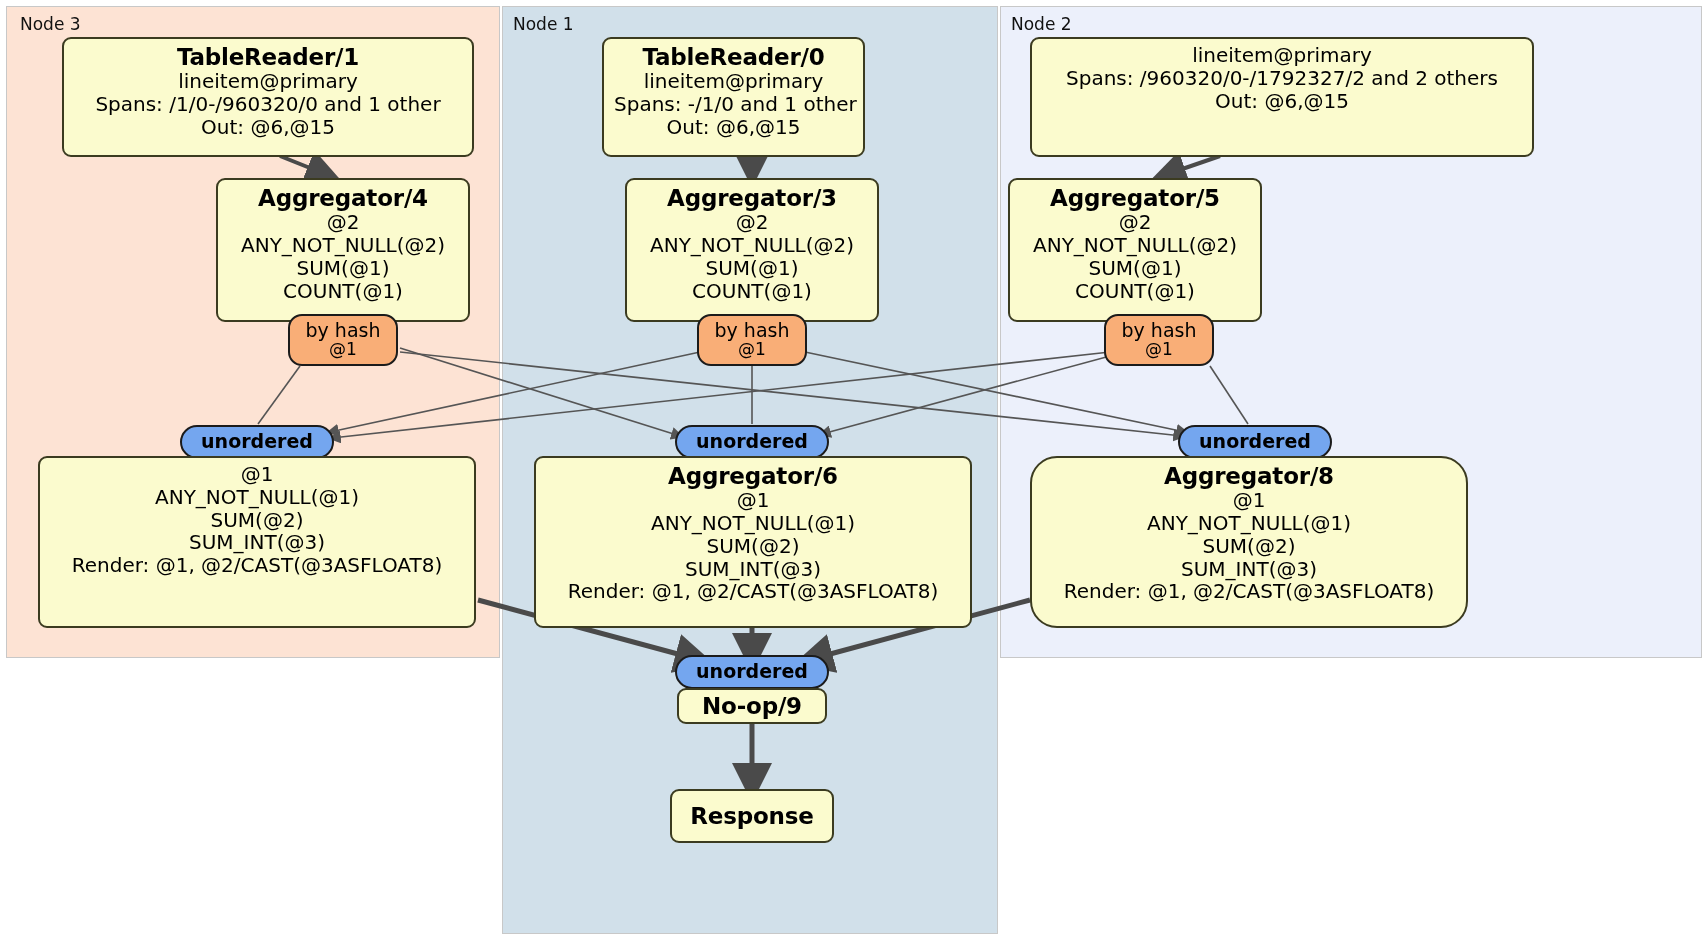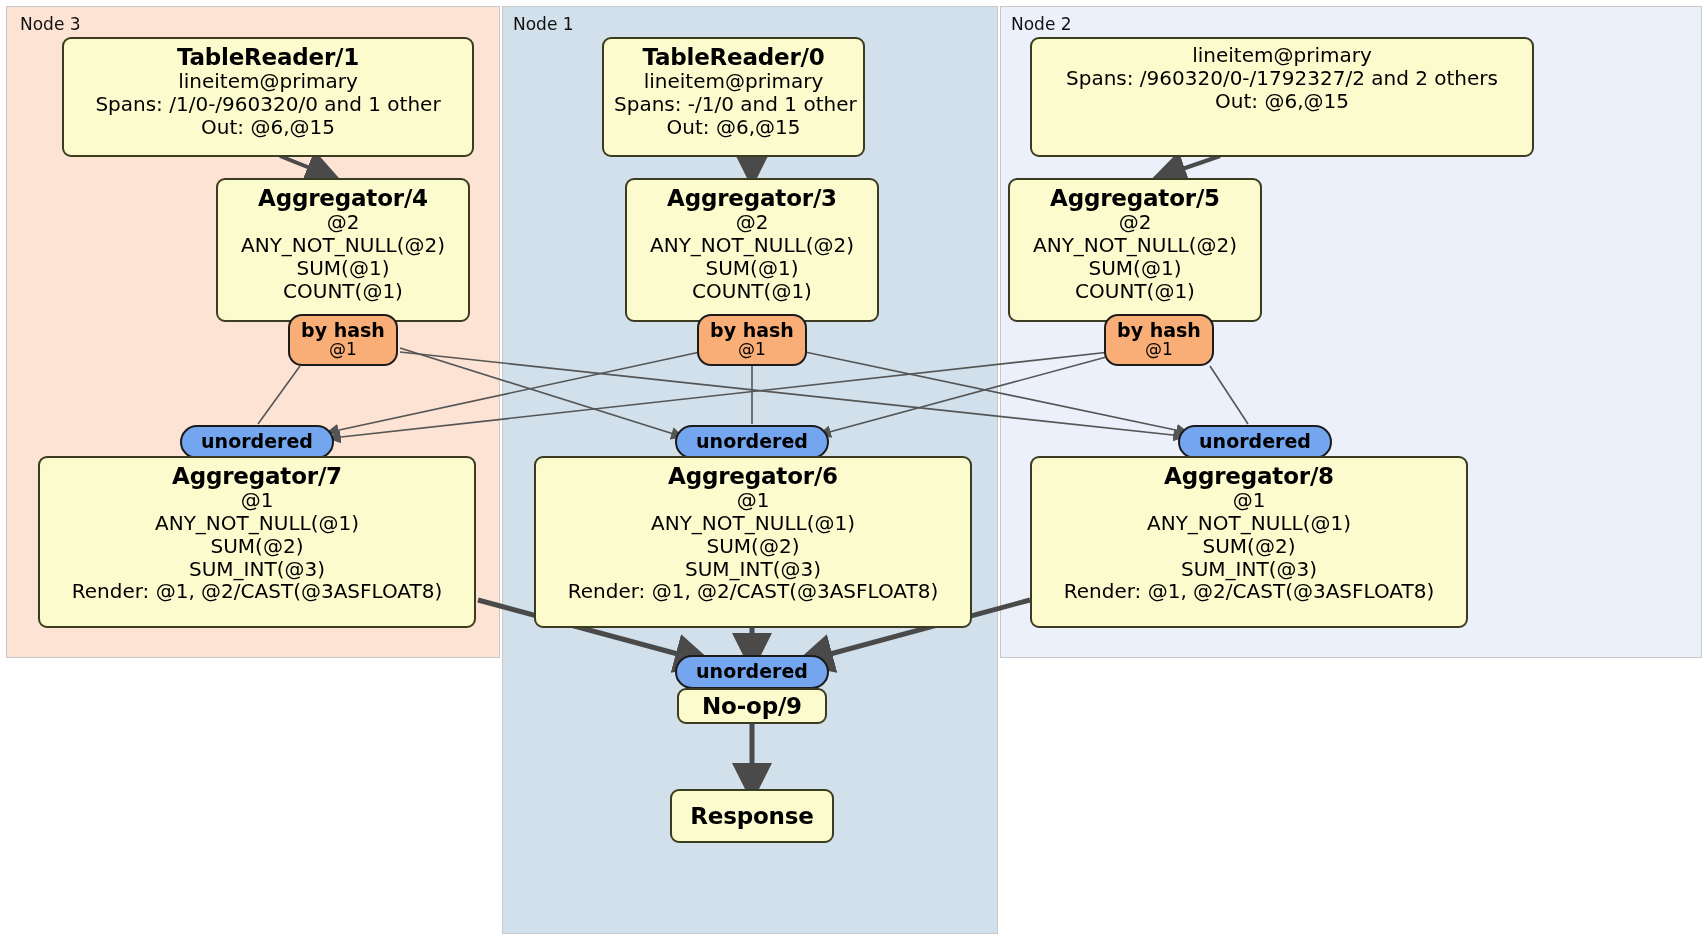--- a/index.html
+++ b/index.html
@@ -62,21 +62,21 @@
     line-height: 1.05;
     display: flex;
     flex-direction: column;
     align-items: center;
     justify-content: center;
   }
   .pill.hash {
     background: #f9ae77;
     border-radius: 14px;
   }
-  .pill.hash .t1 { font-weight: bold; font-size: 19px; }
+  .pill.hash .t1 { font-weight: normal; font-size: 19px; }
   .pill.hash .t2 { font-size: 17px; }
   .pill.unordered {
     background: #74a6ef;
     border-radius: 999px;
   }
   .pill.unordered .t1 { font-weight: bold; font-size: 19px; }
   
   svg.edges {
     position: absolute;
     left: 0; top: 0;
@@ -196,38 +196,37 @@
     <div class="t1">unordered</div>
   </div>
   <div class="pill unordered" style="left:675px; top:425px; width:154px; height:34px;">
     <div class="t1">unordered</div>
   </div>
   <div class="pill unordered" style="left:1178px; top:425px; width:154px; height:34px;">
     <div class="t1">unordered</div>
   </div>
 
   <div class="proc" style="left:38px; top:456px; width:438px; height:172px;">
-    <div class="title">Aggregator/7</div>
     <div class="ln">@1</div>
     <div class="ln">ANY_NOT_NULL(@1)</div>
     <div class="ln">SUM(@2)</div>
     <div class="ln">SUM_INT(@3)</div>
     <div class="ln">Render: @1, @2/CAST(@3ASFLOAT8)</div>
   </div>
 
   <div class="proc" style="left:534px; top:456px; width:438px; height:172px;">
     <div class="title">Aggregator/6</div>
     <div class="ln">@1</div>
     <div class="ln">ANY_NOT_NULL(@1)</div>
     <div class="ln">SUM(@2)</div>
     <div class="ln">SUM_INT(@3)</div>
     <div class="ln">Render: @1, @2/CAST(@3ASFLOAT8)</div>
   </div>
 
-  <div class="proc" style="left:1030px; top:456px; width:438px; height:172px;">
+  <div class="proc" style="left:1030px; top:456px; width:438px; height:172px;border-radius:27px;">
     <div class="title">Aggregator/8</div>
     <div class="ln">@1</div>
     <div class="ln">ANY_NOT_NULL(@1)</div>
     <div class="ln">SUM(@2)</div>
     <div class="ln">SUM_INT(@3)</div>
     <div class="ln">Render: @1, @2/CAST(@3ASFLOAT8)</div>
   </div>
 
   <div class="pill unordered" style="left:675px; top:655px; width:154px; height:34px;">
     <div class="t1">unordered</div>

